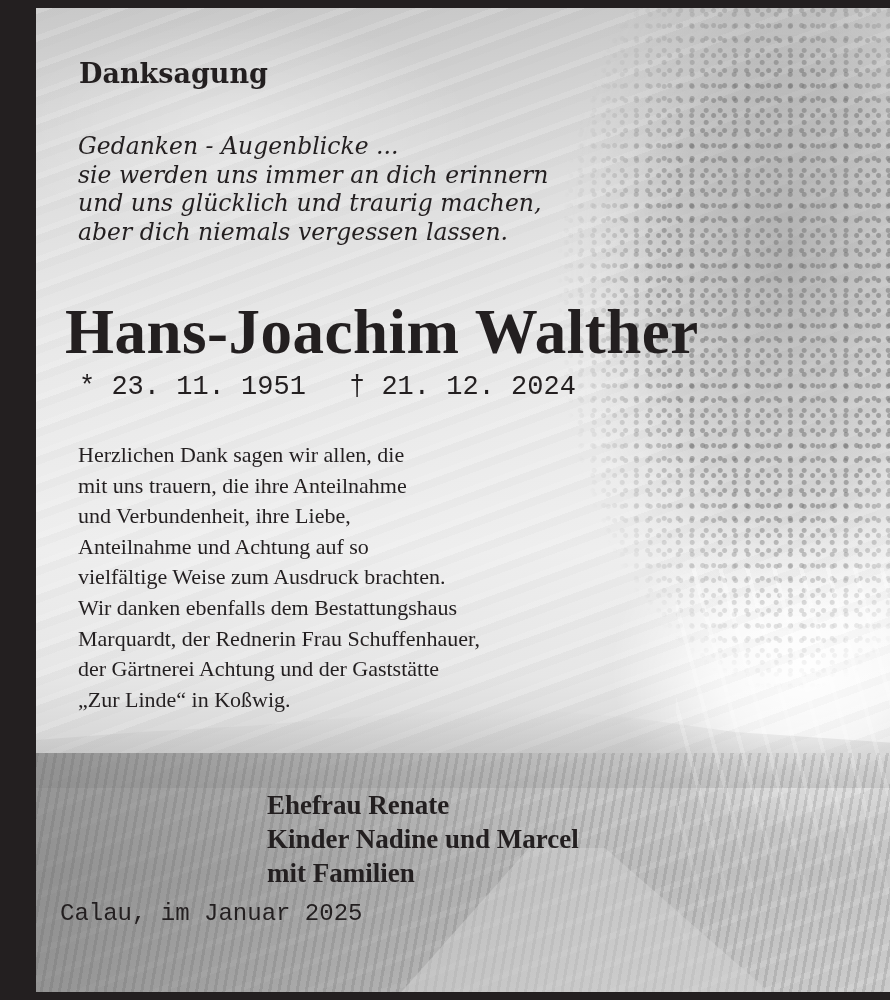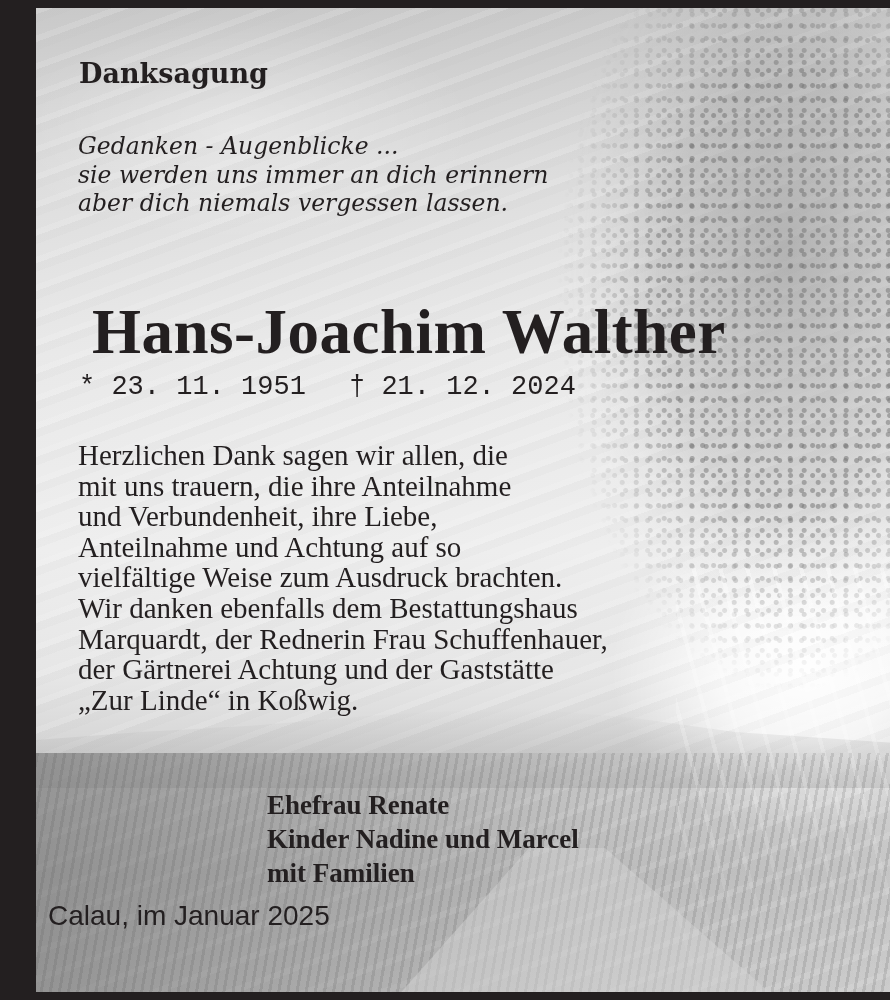--- a/index.html
+++ b/index.html
@@ -54,63 +54,64 @@
     .heading {
       position: absolute; left: 43px; top: 50px;
       font-family: "DejaVu Serif", serif; font-weight: bold; font-size: 27px;
     }
     .poem {
       position: absolute; left: 42px; top: 124px;
       font-family: "DejaVu Serif", serif; font-style: italic; font-size: 23.5px; line-height: 28.5px;
     }
     .poem div { white-space: nowrap; }
     .name {
-      position: absolute; left: 56px; top: 288px;
+      position: absolute; left: 29px; top: 288px;
       font-family: "Liberation Serif", serif; font-weight: bold; font-size: 63px; letter-spacing: 0.5px;
       white-space: nowrap;
     }
     .dates {
       position: absolute; left: 43px; top: 364px; width: 600px;
       font-family: "Liberation Serif", serif; font-size: 27px;
     }
     .dates span { position: absolute; white-space: nowrap; font-family: Liberation Mono, monospace; }
     .born { left: 0; }
     .died { left: 270px; }
     .body-text {
       position: absolute; left: 42px; top: 432px;
-      font-family: "Liberation Serif", serif; font-size: 29px; line-height: 30.6px;
+      font-family: "Liberation Serif", serif; font-size: 22px; line-height: 30.6px;
     }
     .body-text div { white-space: nowrap; }
     .signers {
       position: absolute; left: 231px; top: 780px;
       font-family: "Liberation Serif", serif; font-weight: bold; font-size: 27px; line-height: 34px;
     }
     .signers div { white-space: nowrap; }
     .place-date {
-      position: absolute; left: 12px; top: 892px;
-      font-family: Liberation Sans, sans-serif; font-size: 28px; white-space: nowrap;
+      position: absolute; left: 24px; top: 892px;
+      font-family: Liberation Mono, monospace; font-size: 24px; white-space: nowrap;
     }
   </style>
 </head>
 <body>
 
 <div class="frame">
   <div class="clouds"></div>
   <div class="tree"></div>
   <div class="hill"></div>
   <div class="vineyard"></div>
   <div class="path"></div>
   <div class="rays"></div>
 
   <div class="content">
     <div class="heading">Danksagung</div>
 
     <div class="poem">
       <div>Gedanken - Augenblicke ...</div>
       <div>sie werden uns immer an dich erinnern</div>
+      <div>und uns glücklich und traurig machen,</div>
       <div>aber dich niemals vergessen lassen.</div>
     </div>
 
     <div class="name">Hans-Joachim Walther</div>
 
     <div class="dates">
       <span class="born">* 23. 11. 1951</span>
       <span class="died">† 21. 12. 2024</span>
     </div>
 

